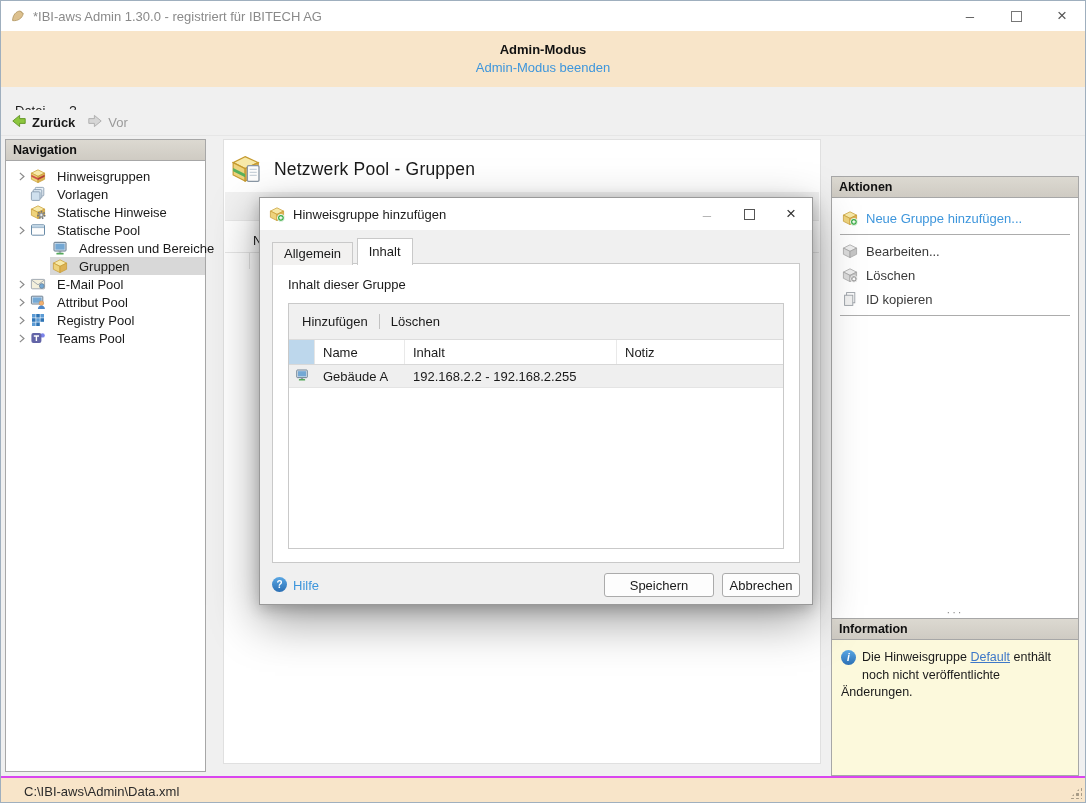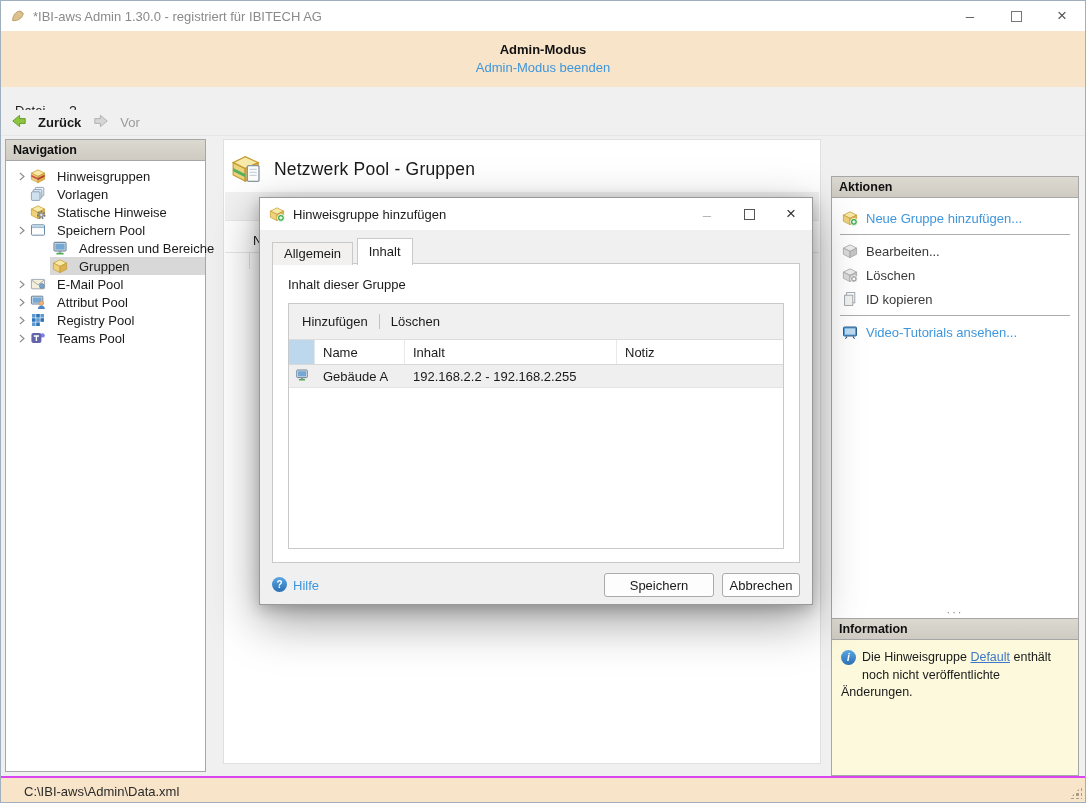--- a/index.html
+++ b/index.html
@@ -18,21 +18,21 @@
 
   
   .banner{ position:absolute; left:0; top:30px; width:100%; height:56px; background:#F8E5C9; text-align:center; padding-top:11px;}
   .banner .btitle{ font-weight:bold; font-size:13px; color:#111; }
   .banner .blink{ margin-top:3px; color:#3E96DC; font-size:13px; cursor:pointer; display:inline-block; width:100%;}
 
   
   .menubar{ position:absolute; left:0; top:98px; width:100%; height:23px; display:flex; align-items:center; background:#F0F0F0;}
   .mitem{ padding:3px 10px; margin-left:4px; }
   .toolbar{ position:absolute; left:0; top:109px; width:100%; height:26px; display:flex; align-items:center; background:#F0F0F0; border-bottom:1px solid #E6E6E6;}
-  .tbtn{ display:flex; align-items:center; gap:11px; padding:2px 6px; }
+  .tbtn{ display:flex; align-items:center; gap:5px; padding:2px 6px; }
   .tbtn.back{ margin-left:4px; font-weight:bold; }
   .tbtn.fwd{ color:#9a9a9a; }
 
   
   .main{ position:absolute; left:0; top:135px; width:100%; height:640px; background:#F0F0F0; }
 
   .panel-h{ height:21px; background:linear-gradient(#DCD9D1,#CFCBC3); border:1px solid #A7A7A7; border-bottom:none; font-weight:bold; font-size:12.5px; display:flex; align-items:center; padding-left:7px; color:#111;}
   .panel-b{ background:#fff; border:1px solid #A7A7A7; }
 
   
@@ -324,21 +324,21 @@
               <svg width="13" height="13">
                 <use href="#i-chev-r"></use>
               </svg>
             </span>
           <span class="inner">
               <span class="ticon">
                 <svg width="16" height="16">
                   <use href="#i-window"></use>
                 </svg>
               </span>
-              <span class="tlabel">Speichern Pool</span>
+              <span class="tlabel">Statische Pool</span>
             </span>
         </div>
         <div class="trow child">
           <span class="chev"></span>
           <span class="inner">
               <span class="ticon">
                 <svg width="16" height="16">
                   <use href="#i-monitor"></use>
                 </svg>
               </span>
@@ -466,28 +466,20 @@
         </div>
         <div class="arow plain">
           <span class="aicon">
               <svg width="16" height="16">
                 <use href="#i-copy"></use>
               </svg>
             </span>
           <span>ID kopieren</span>
         </div>
         <div class="asep"></div>
-        <div class="arow link">
-          <span class="aicon">
-              <svg width="16" height="16">
-                <use href="#i-tv"></use>
-              </svg>
-            </span>
-          <span>Video-Tutorials ansehen...</span>
-        </div>
       </div>
     </div>
 
     <div class="splitter">···</div>
 
     <div class="info">
       <div class="panel-h">Information</div>
       <div class="panel-b">
         <span class="circle-ico i"></span>
         <span><span>Die Hinweisgruppe</span> <span class="ilink">Default</span> <span>enthält noch nicht veröffentlichte Änderungen.</span></span>

